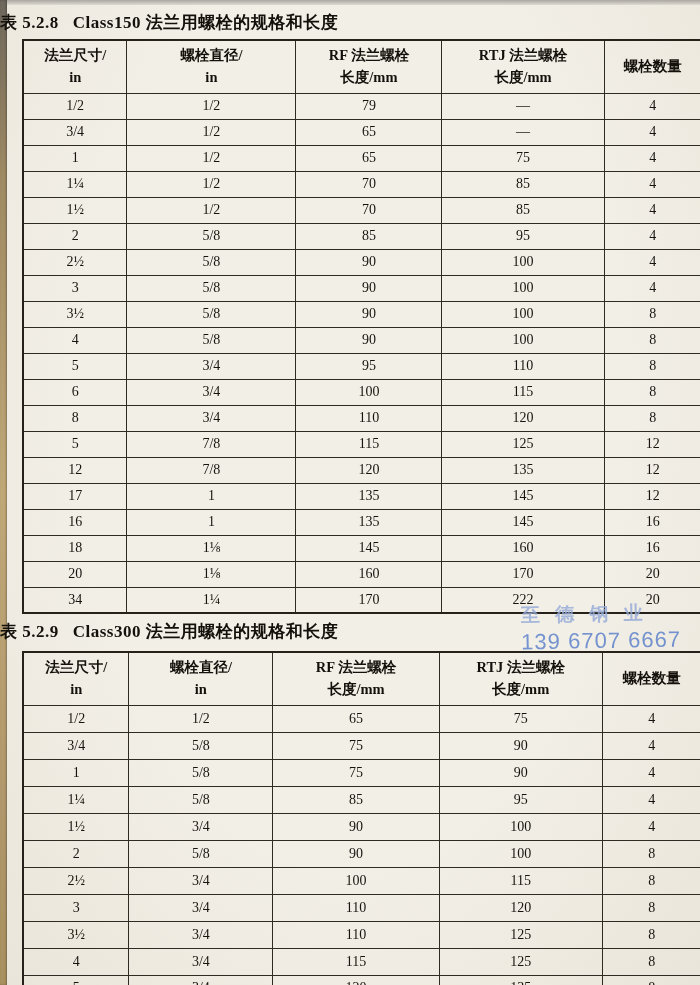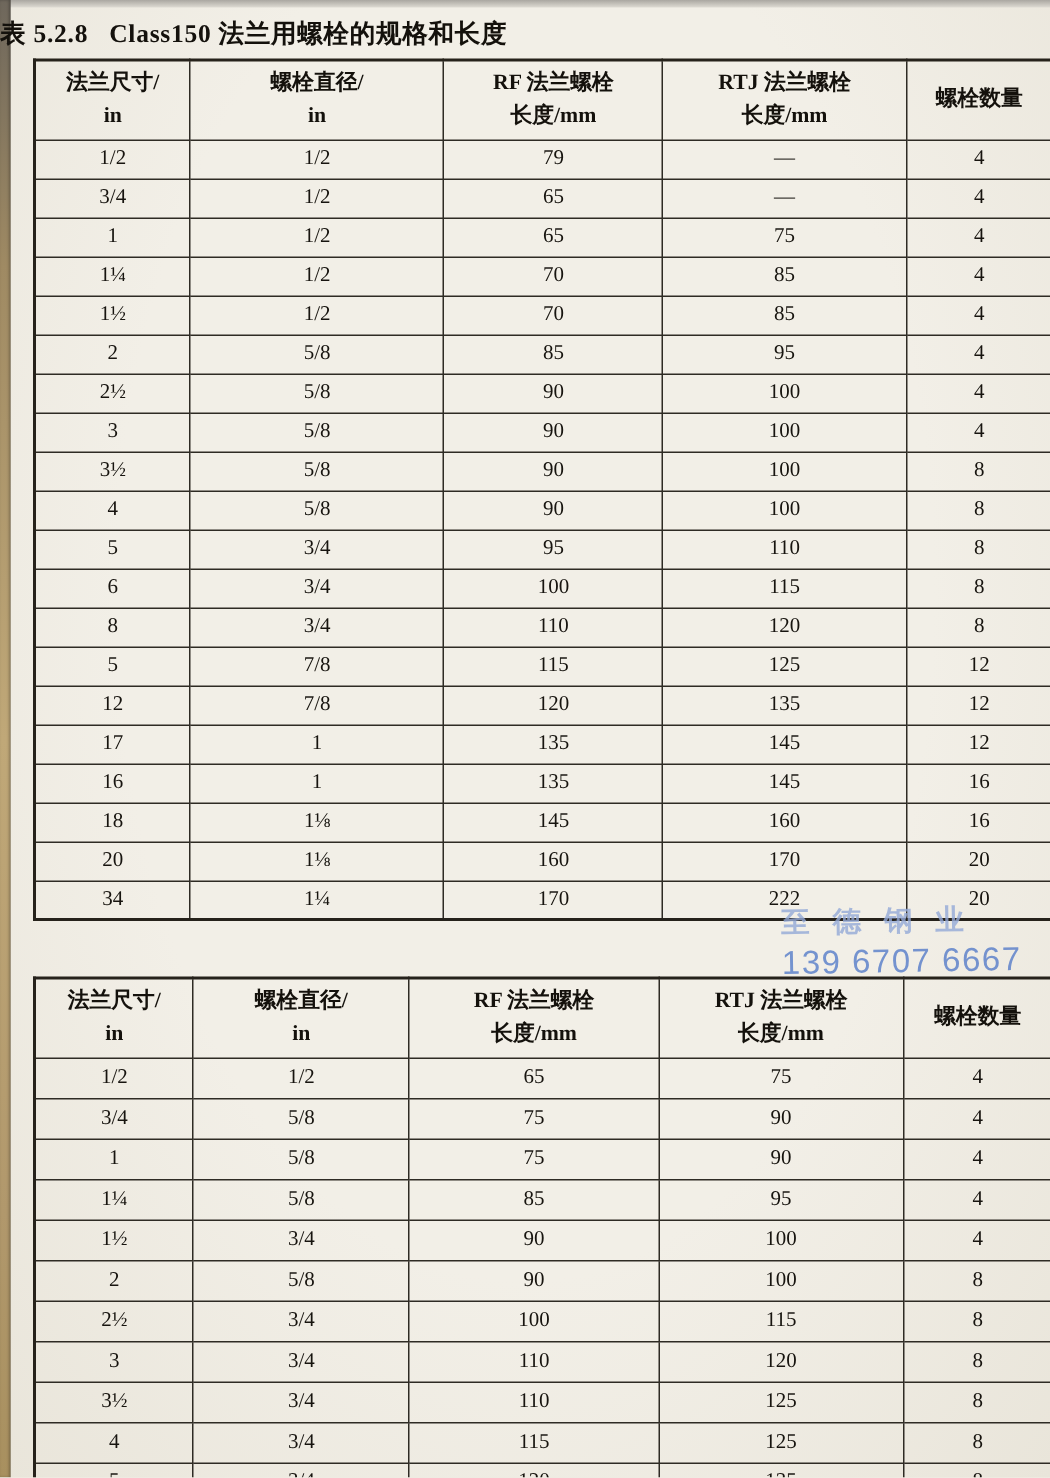--- a/index.html
+++ b/index.html
@@ -270,20 +270,23 @@
           <td>20</td>
         </tr>
       </tbody>
   </table>
 
   <div class="watermark">
     <div class="wm-company" style="color: rgb(148, 170, 216);">至 德 钢 业</div>
     <div class="wm-phone" style="color: rgb(95, 131, 203);">139 6707 6667</div>
   </div>
 
+  <div class="tbl-title title-2">
+    <span>表 5.2.9</span><span class="tsp">Class300 法兰用螺栓的规格和长度</span>
+  </div>
 
   <table class="spec-table table-b">
     <colgroup>
       <col style="width:15.6%">
       <col style="width:21.2%">
       <col style="width:24.5%">
       <col style="width:24.0%">
       <col style="width:14.7%">
     </colgroup>
     <thead>

